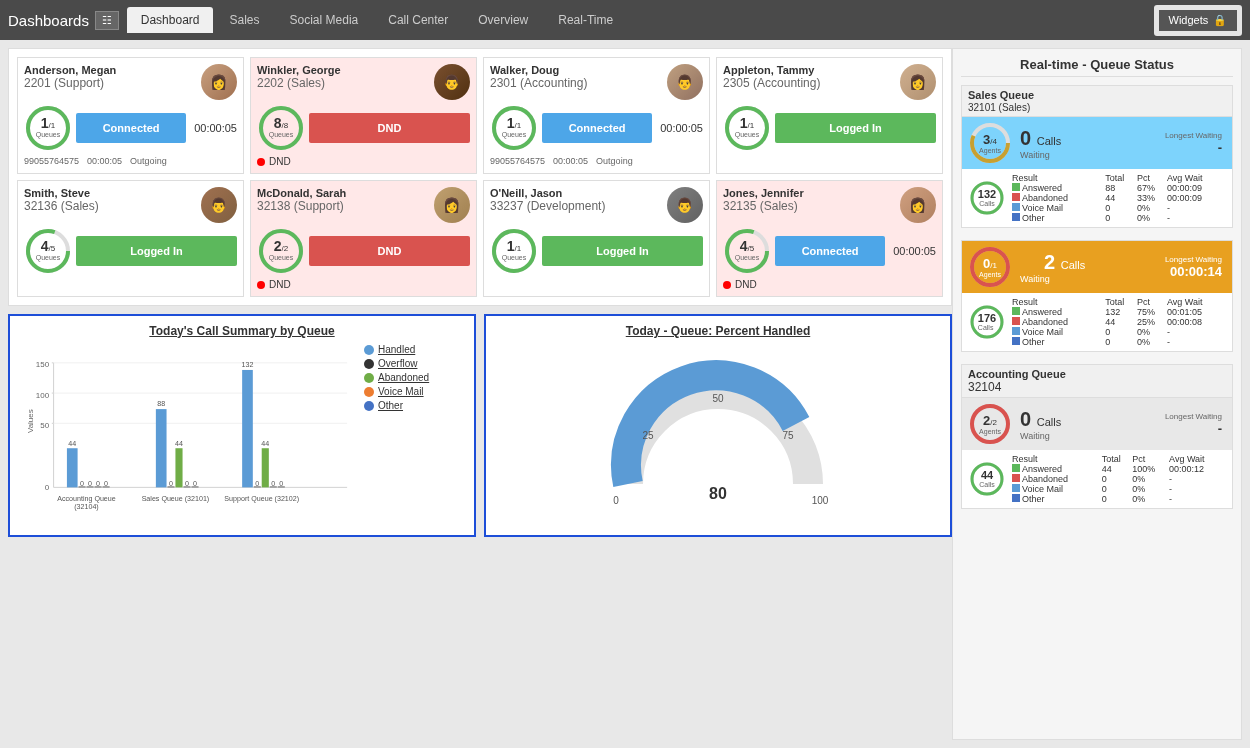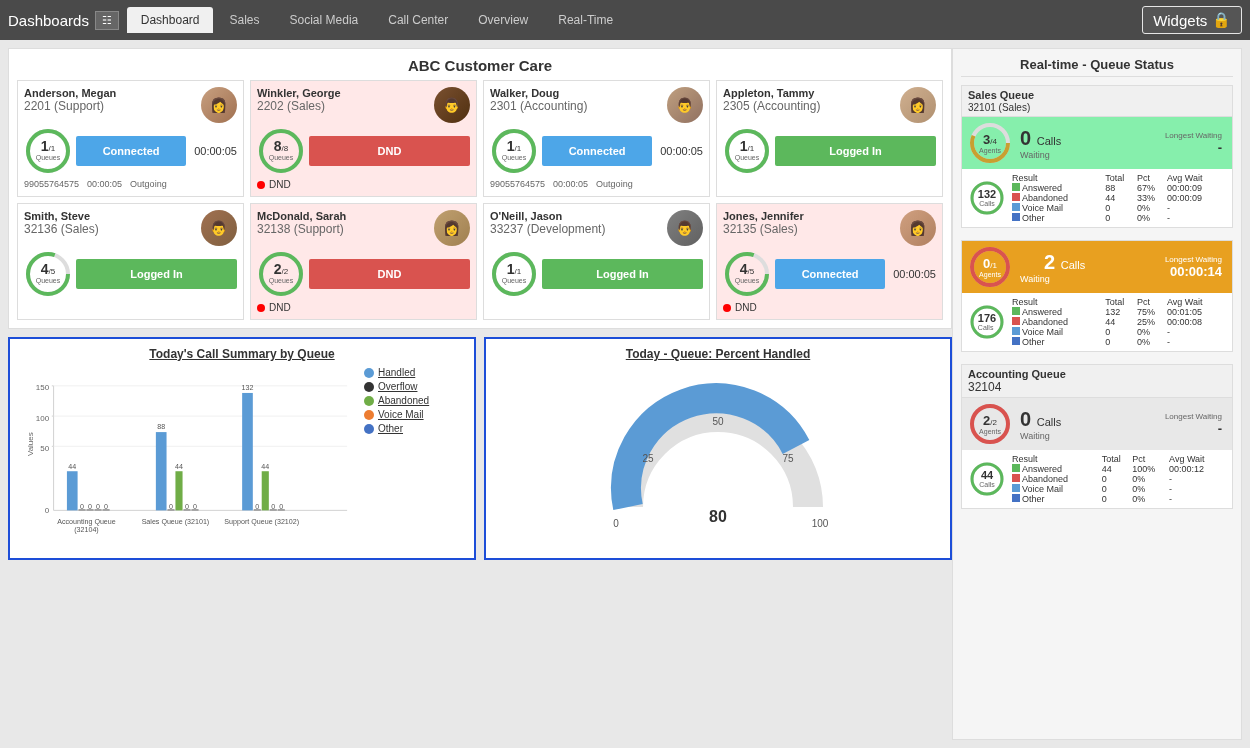--- a/index.html
+++ b/index.html
@@ -6,21 +6,21 @@
     body { font-family: Arial, sans-serif; font-size: 12px; background: #e8e8e8; color: #333; }
 
     
     .top-nav { background: #4a4a4a; display: flex; align-items: center; padding: 0 8px; height: 40px; }
     .top-nav .brand { color: #fff; font-size: 15px; margin-right: 6px; }
     .top-nav .brand-icon { background: #666; border: 1px solid #888; padding: 2px 6px; color: #fff; font-size: 11px; margin-right: 8px; }
     .nav-tabs { display: flex; gap: 2px; }
     .nav-tab { padding: 6px 14px; color: #ccc; cursor: pointer; font-size: 12px; border-radius: 3px 3px 0 0; }
     .nav-tab.active { background: #f0f0f0; color: #333; }
     .nav-right { margin-left: auto; }
-    .widgets-btn { background: #555; border: 1px solid #e5e5e5; color: #fff; padding: 4px 10px; font-size: 15px; display: flex; align-items: center; gap: 5px; cursor: pointer; border-radius: 3px; }
+    .widgets-btn { background: #555; border: 5px solid #e5e5e5; color: #fff; padding: 4px 10px; font-size: 11px; display: flex; align-items: center; gap: 5px; cursor: pointer; border-radius: 3px; }
 
     
     .main-content { display: flex; gap: 0; padding: 8px; height: calc(748px - 40px); }
     .left-panel { flex: 1; display: flex; flex-direction: column; gap: 8px; }
     .right-panel { width: 290px; background: #f5f5f5; border: 1px solid #ddd; padding: 8px; overflow-y: auto; }
 
     
     .cc-section { background: #fff; border: 1px solid #ddd; padding: 8px; }
     .cc-title { text-align: center; font-size: 15px; font-weight: bold; margin-bottom: 6px; color: #333; }
     .cc-controls { display: flex; align-items: center; justify-content: center; gap: 10px; margin-bottom: 8px; font-size: 12px; }
@@ -95,21 +95,20 @@
       <span>Widgets</span>
       <span>🔒</span>
     </button>
   </div>
 </div>
 
 <div class="main-content">
   <div class="left-panel">
 
     <div class="cc-section">
-      <div class="cc-title">ABC Customer Care</div>
 
       <div class="agent-grid">
 
         <div class="agent-card">
           <div class="agent-header">
             <div>
               <div class="agent-name">Anderson, Megan</div>
               <div class="agent-ext">2201 (Support)</div>
             </div>
             <div class="agent-avatar avatar-f1" style="width:36px;height:36px;border-radius:50%;display:flex;align-items:center;justify-content:center;color:#fff;font-size:14px;">👩</div>
@@ -438,21 +437,21 @@
   </div>
 
   <div class="right-panel">
     <div class="rp-title">Real-time - Queue Status</div>
 
     <div class="queue-block">
       <div class="queue-block-header">
         <span>Sales Queue</span><br>
         <span style="font-weight:normal;font-size:10px;">32101 (Sales)</span>
       </div>
-      <div class="queue-status-row" style="background:#86efac;">
+      <div class="queue-status-row" style="background:#7dd3fc;">
         <div style="position:relative;width:44px;height:44px;flex-shrink:0;">
           <svg width="44" height="44">
             <circle cx="22" cy="22" r="18" fill="none" stroke="#ddd" stroke-width="4"></circle>
             <circle cx="22" cy="22" r="18" fill="none" stroke="#c8a030" stroke-width="4" stroke-dasharray="84.8" stroke-dashoffset="21.2"></circle>
           </svg>
           <div style="position:absolute;top:50%;left:50%;transform:translate(-50%,-50%);text-align:center;">
             <div style="font-size:13px;font-weight:bold;">3<span style="font-size:8px;font-weight:normal">/4</span></div>
             <div style="font-size:7px;color:#666;">Agents</div>
           </div>
         </div>

